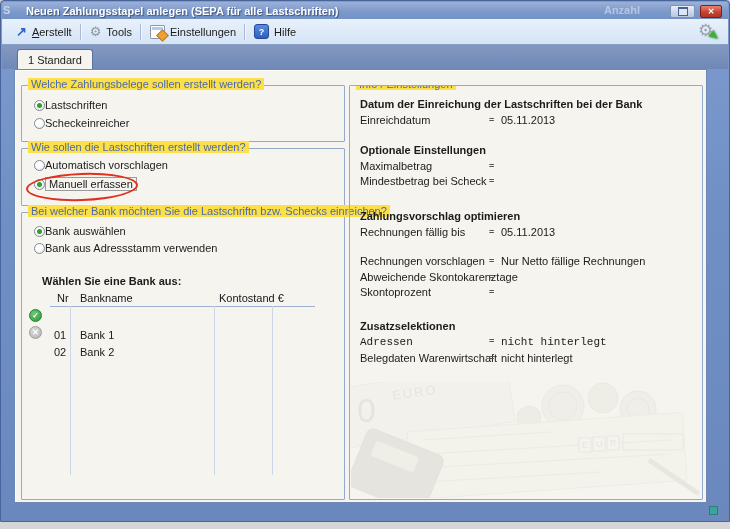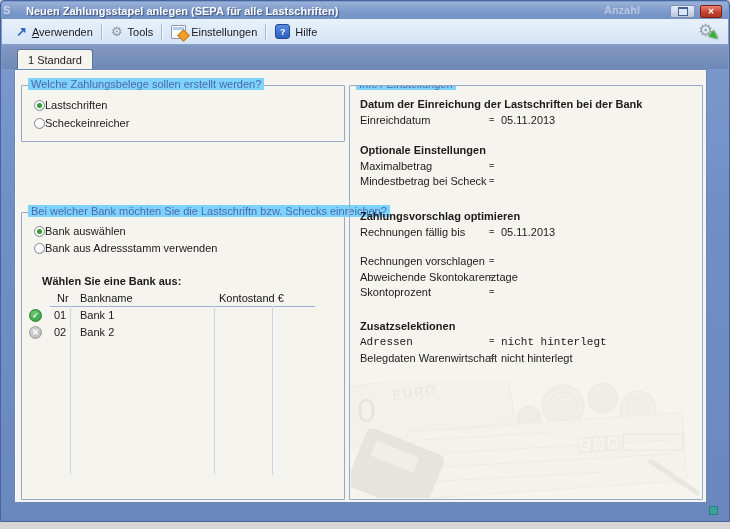--- a/index.html
+++ b/index.html
@@ -43,36 +43,36 @@
               border-left:9px solid #3fae3a;transform:rotate(38deg);
               filter:drop-shadow(0 0 1px #2c7d28);}
   .tabstrip{position:absolute;left:1px;right:1px;top:45px;height:23px;
             background:linear-gradient(180deg,#8398c1,#6f88b6);}
   .tab{position:absolute;left:15px;top:3px;height:20px;padding:0 10px;
        background:#f5f4ef;border:1px solid #5a7298;border-bottom:none;border-radius:3px 3px 0 0;
        display:flex;align-items:center;}
   .content{position:absolute;left:13px;top:68px;width:693px;height:434px;background:#f5f4ef;
            border:1px solid #6d87b6;box-sizing:border-box;box-shadow:inset 1px 1px 0 #fdfdfa;}
   .gb{position:absolute;border:1px solid #95a9ca;border-radius:1px;}
-  .gb-label{position:absolute;top:-8px;left:6px;background:#7dd3fc;padding:0 3px;color:#4c69ae;white-space:nowrap;}
+  .gb-label{position:absolute;top:-8px;left:6px;background:#fde047;padding:0 3px;color:#4c69ae;white-space:nowrap;}
   .rrow{position:absolute;display:flex;align-items:center;gap:0;height:14px;}
   .radio{width:11px;height:11px;border-radius:50%;border:1px solid #82888f;
          background:radial-gradient(circle at 35% 30%,#ffffff 40%,#dfe2e6);box-sizing:border-box;position:relative;flex:none;}
   .radio.sel::after{content:"";position:absolute;left:2px;top:2px;width:5px;height:5px;border-radius:50%;background:#2da02d;}
   .focusbox{border:1px solid #9a9a9a;padding:0 3px;}
   .red-ellipse{position:absolute;border:2px solid #e0301e;border-radius:50%;transform:rotate(-2deg);}
   .cap{position:absolute;font-weight:bold;}
   .th{position:absolute;color:#14151a;}
   .hline{position:absolute;height:1px;background:#9db1d3;}
   .vline{position:absolute;width:1px;background:#ccd6e8;}
   .statuscircle{position:absolute;width:13px;height:13px;border-radius:50%;color:#fff;font-size:8px;font-weight:bold;
                 display:flex;align-items:center;justify-content:center;box-sizing:border-box;}
   .st-active{background:radial-gradient(circle at 35% 30%,#6cc873,#2e9a3a);border:1px solid #257c2e;}
   .st-inactive{background:radial-gradient(circle at 35% 30%,#d9d9d9,#b3b3b3);border:1px solid #9d9d9d;}
-  .cell{position:absolute;white-space:nowrap;}
+  .cell{position:absolute;white-space:nowrap;margin-top:20px;}
   .info-h{position:absolute;left:10px;font-weight:bold;white-space:nowrap;}
   .info-row{position:absolute;left:10px;right:6px;height:14px;}
   .ilabel{position:absolute;left:0;white-space:nowrap;}
   .imark{position:absolute;left:129px;top:1px;font-size:9px;font-weight:bold;color:#5c564e;letter-spacing:-1px;}
   .ivalue{position:absolute;left:141px;white-space:nowrap;}
   .wm{position:absolute;left:1px;top:296px;opacity:.15;}
   .grip{position:absolute;right:11px;bottom:6px;width:7px;height:7px;background:#3aa39a;border:1px solid #2b7f78;}
 </style>
 </head>
 <body>
@@ -88,21 +88,21 @@
         <span class="restore-glyph"></span>
       </div>
       <div class="winbtn btn-close">
         <span>✕</span>
       </div>
     </div>
 
     <div class="toolbar">
       <div class="tbtn">
         <span class="arrow-ic">↗</span>
-        <span><u>A</u><span>verwenden</span></span>
+        <span><u>A</u><span>erstellt</span></span>
       </div>
       <div class="tsep"></div>
       <div class="tbtn">
         <span class="gears-ic">⚙</span>
         <span>Tools</span>
       </div>
       <div class="tsep"></div>
       <div class="tbtn">
         <span class="form-ic">
             <i></i>
@@ -132,20 +132,32 @@
         <div class="rrow" style="left:12px;top:12px;">
           <span class="radio sel"></span>
           <span>Lastschriften</span>
         </div>
         <div class="rrow" style="left:12px;top:30px;">
           <span class="radio"></span>
           <span>Scheckeinreicher</span>
         </div>
       </div>
 
+      <div class="gb" style="left:6px;top:78px;width:322px;height:56px;">
+        <span class="gb-label">Wie sollen die Lastschriften erstellt werden?</span>
+        <div class="rrow" style="left:12px;top:9px;">
+          <span class="radio"></span>
+          <span>Automatisch vorschlagen</span>
+        </div>
+        <div class="rrow" style="left:12px;top:28px;">
+          <span class="radio sel"></span>
+          <span class="focusbox">Manuell erfassen</span>
+        </div>
+        <div class="red-ellipse" style="left:4px;top:24px;width:108px;height:24px;"></div>
+      </div>
 
       <div class="gb" style="left:6px;top:142px;width:322px;height:286px;">
         <span class="gb-label">Bei welcher Bank möchten Sie die Lastschriftn bzw. Schecks einreichen?</span>
         <div class="rrow" style="left:12px;top:11px;">
           <span class="radio sel"></span>
           <span>Bank auswählen</span>
         </div>
         <div class="rrow" style="left:12px;top:28px;">
           <span class="radio"></span>
           <span>Bank aus Adressstamm verwenden</span>
@@ -200,20 +212,21 @@
 
         <div class="info-h" style="top:124px;">Zahlungsvorschlag optimieren</div>
         <div class="info-row" style="top:140px;">
           <span class="ilabel">Rechnungen fällig bis</span>
           <span class="imark">=</span>
           <span class="ivalue">05.11.2013</span>
         </div>
         <div class="info-row" style="top:169px;padding-left:12px;">
           <span class="ilabel">Rechnungen vorschlagen</span>
           <span class="imark">=</span>
+          <span class="ivalue">Nur Netto fällige Rechnungen</span>
         </div>
         <div class="info-row" style="top:185px;">
           <span class="ilabel">Abweichende Skontokarenztage</span>
           <span class="imark">=</span>
           <span class="ivalue"></span>
         </div>
         <div class="info-row" style="top:200px;">
           <span class="ilabel">Skontoprozent</span>
           <span class="imark">=</span>
           <span class="ivalue"></span>

